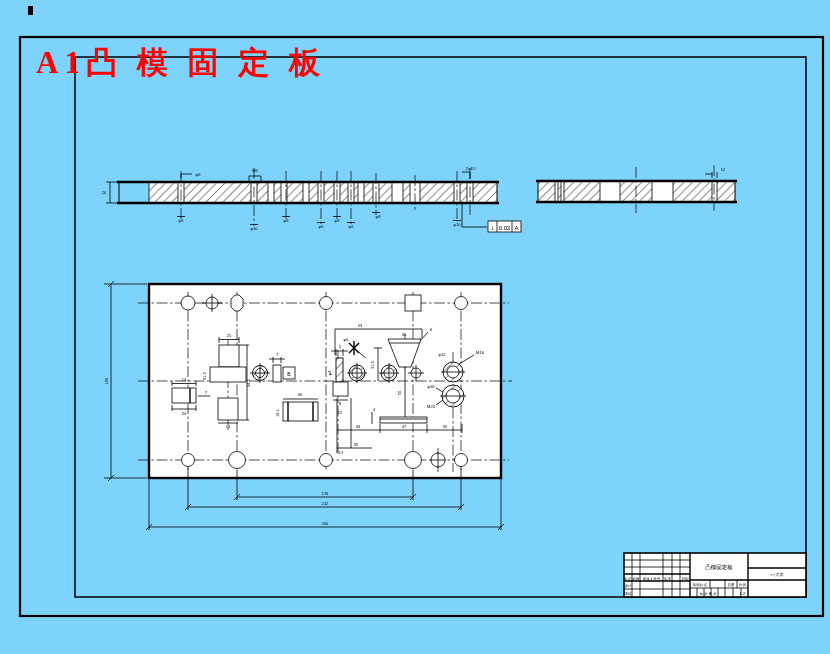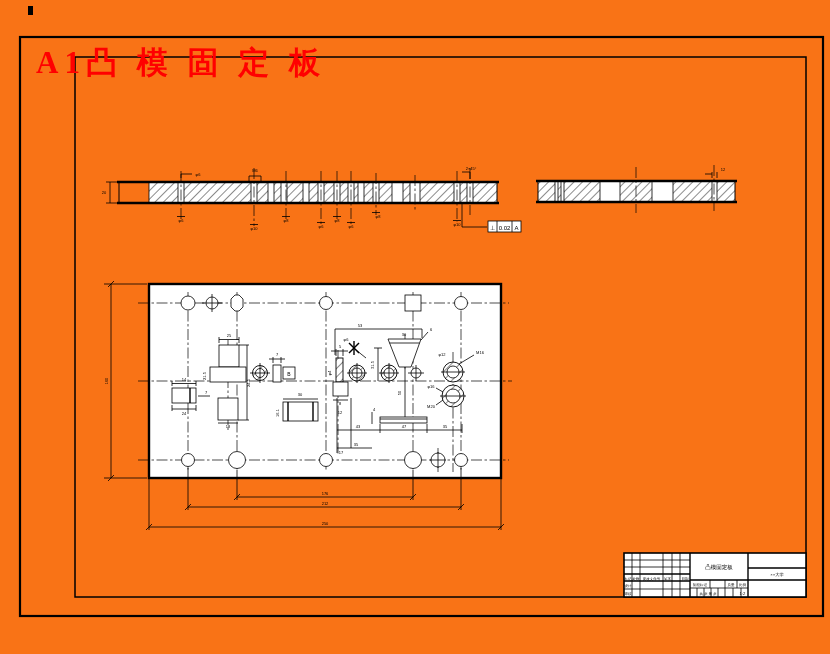--- a/index.html
+++ b/index.html
@@ -1,16 +1,16 @@
 <!DOCTYPE html>
 <html><head>
 <meta charset="utf-8">
 <style>
   html,body{margin:0;padding:0;background:#ffffff;}
-  .canvas{position:relative;width:830px;height:654px;background:#f97316;overflow:hidden;}
+  .canvas{position:relative;width:830px;height:654px;background:#7dd3fc;overflow:hidden;}
   svg text{font-family:"Liberation Sans",sans-serif;fill:#000;}
   .title-text{font-family:"Liberation Serif",serif;font-weight:bold;font-size:31px;letter-spacing:6px;}
   .ln{stroke:#000;stroke-width:0.8;fill:none;}
   .ln2{stroke:#000;stroke-width:1.4;fill:none;}
   .thick{stroke:#000;stroke-width:2.4;fill:none;}
   .cl{stroke:#000;stroke-width:0.7;fill:none;stroke-dasharray:11,2.5,2.5,2.5;}
   .wr{fill:#fff;stroke:#000;stroke-width:0.8;}
   .dl{font-size:5px;text-anchor:middle;}
   .dm{font-size:4px;text-anchor:middle;}
   .tb3{font-size:3.5px;text-anchor:middle;}

